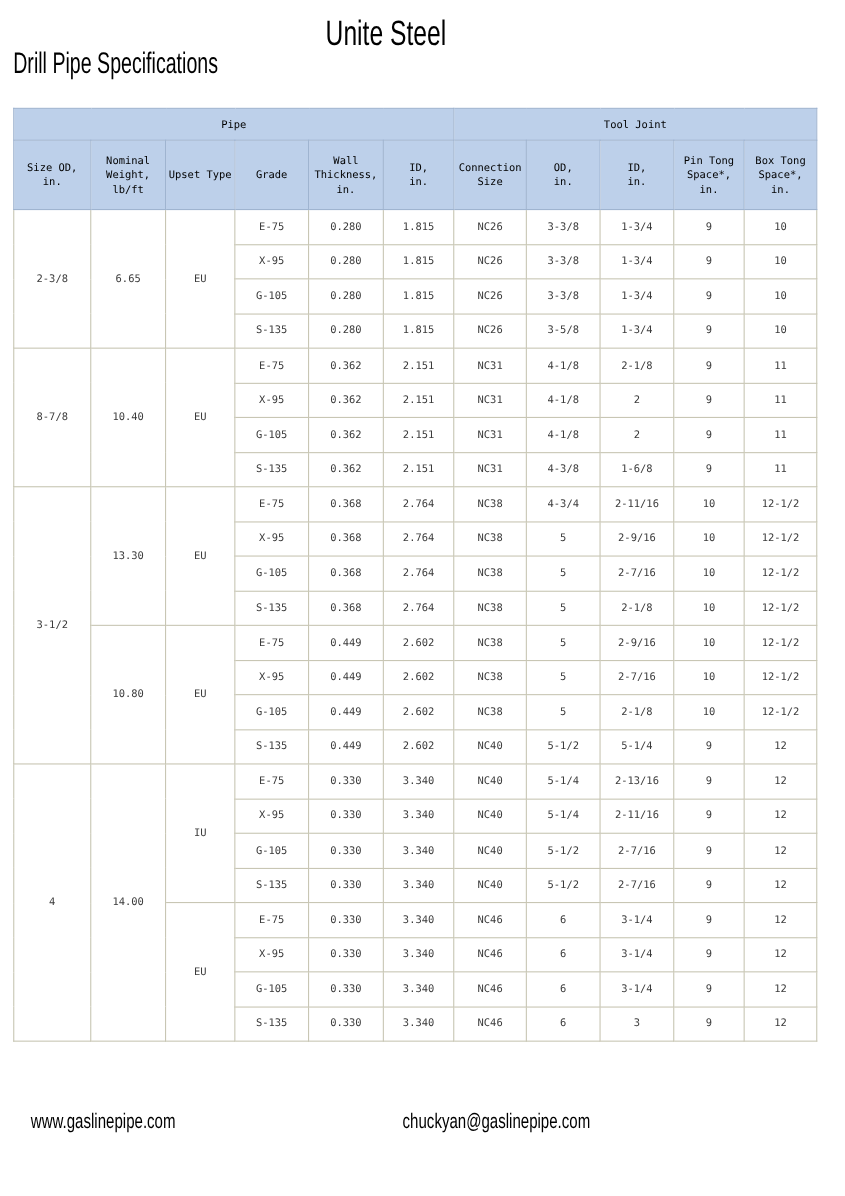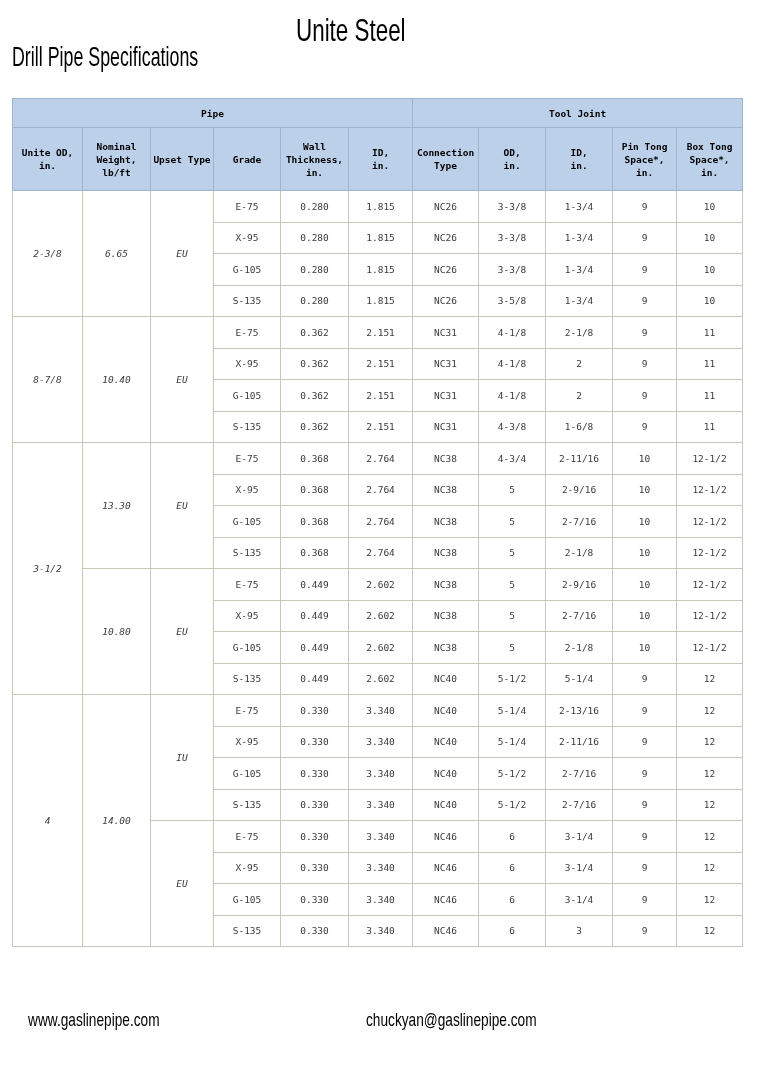--- a/index.html
+++ b/index.html
@@ -63,38 +63,37 @@
     font-family: "DejaVu Sans Mono", "Liberation Mono", monospace;
     font-size: 9.5px;
     line-height: 13px;
     color: #3b3b3b;
     background: #ffffff;
     overflow: hidden;
   }
   table.spec th {
     background: #bdd0ea;
     color: #000000;
-    font-weight: bold;
+    font-weight: normal;
     border: 1px solid #9fb4d0;
     font-size: 9.5px;
     line-height: 13px;
   }
   th.group-head {
     height: 28px;
     font-size: 10px;
   }
   th.col-head {
     height: 62px;
   }
   td.data-cell {
     height: 30.5px;
   }
   td.span-cell {
     height: 30.5px;
-    font-style: italic;
   }
   td.top-aligned {
     vertical-align: top;
     padding-top: 8px;
   }
   .hdr-line { display: block; }
 
   
   .footer-url {
     position: absolute;
@@ -142,21 +141,21 @@
       <col style="width:64px">
       <col style="width:66px">
     </colgroup>
     <thead>
       <tr id="group-header-row">
           <th class="group-head" colspan="6">Pipe</th>
           <th class="group-head" colspan="5">Tool Joint</th>
         </tr>
       <tr id="column-header-row">
           <th class="col-head">
-            <span class="hdr-line">Unite OD,</span>
+            <span class="hdr-line">Size OD,</span>
             <span class="hdr-line">in.</span>
           </th>
           <th class="col-head">
             <span class="hdr-line">Nominal</span>
             <span class="hdr-line">Weight,</span>
             <span class="hdr-line">lb/ft</span>
           </th>
           <th class="col-head">
             <span class="hdr-line">Upset Type</span>
           </th>
@@ -167,21 +166,21 @@
             <span class="hdr-line">Wall</span>
             <span class="hdr-line">Thickness,</span>
             <span class="hdr-line">in.</span>
           </th>
           <th class="col-head">
             <span class="hdr-line">ID,</span>
             <span class="hdr-line">in.</span>
           </th>
           <th class="col-head">
             <span class="hdr-line">Connection</span>
-            <span class="hdr-line">Type</span>
+            <span class="hdr-line">Size</span>
           </th>
           <th class="col-head">
             <span class="hdr-line">OD,</span>
             <span class="hdr-line">in.</span>
           </th>
           <th class="col-head">
             <span class="hdr-line">ID,</span>
             <span class="hdr-line">in.</span>
           </th>
           <th class="col-head">

